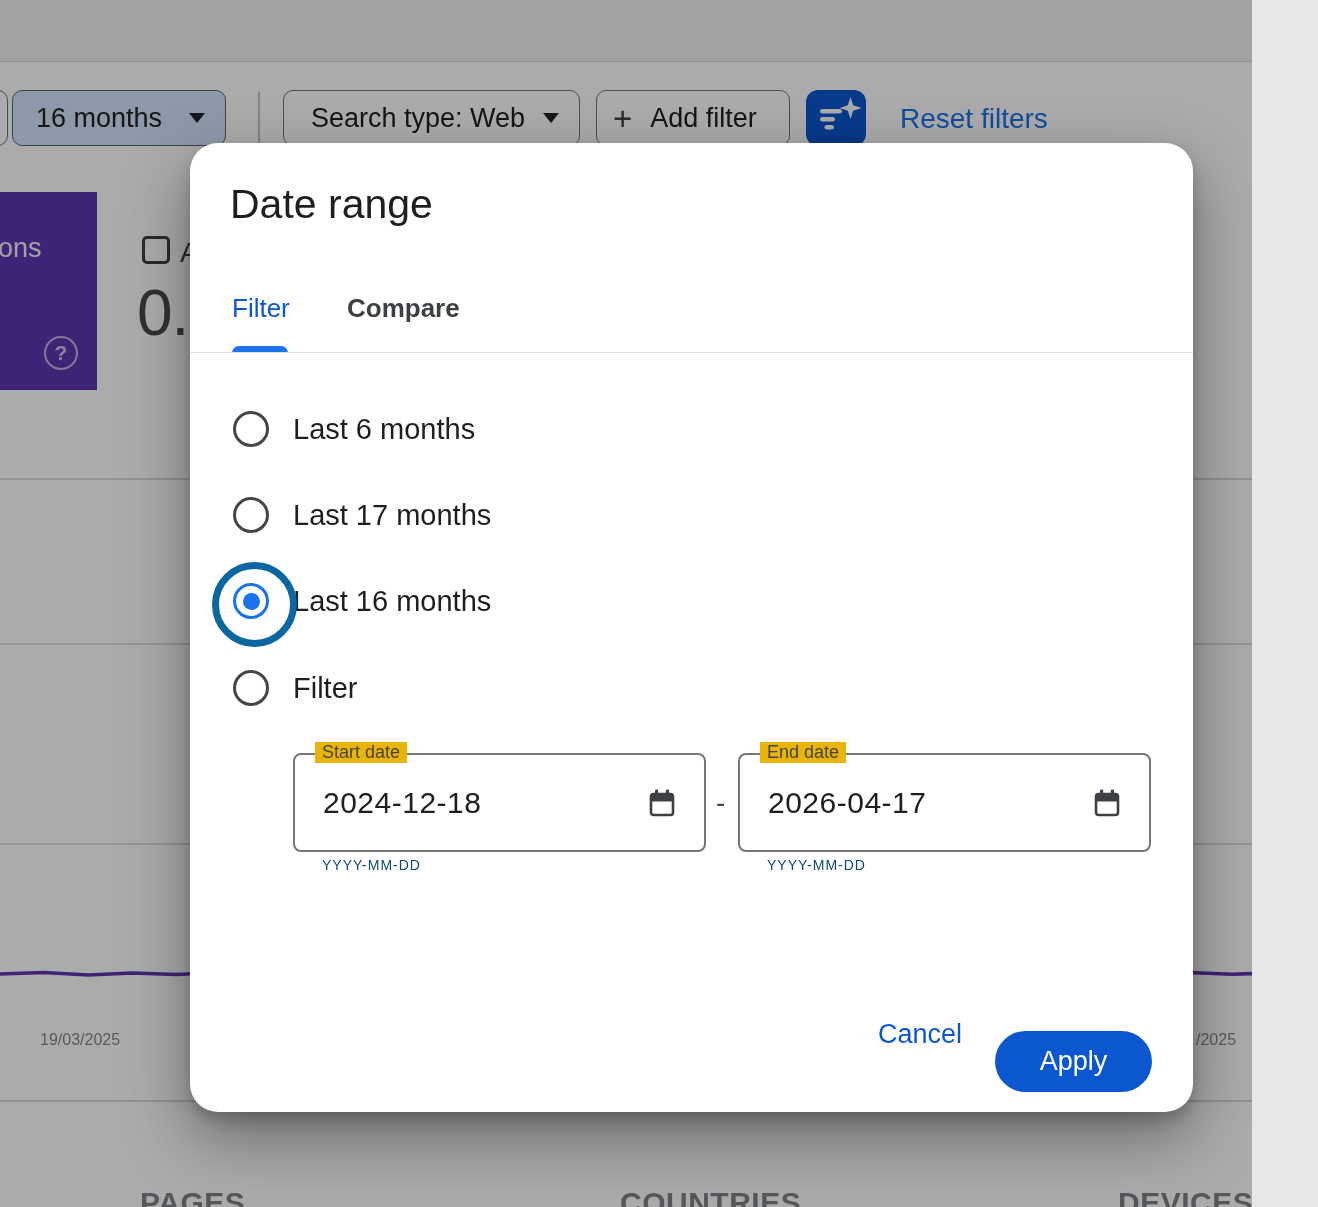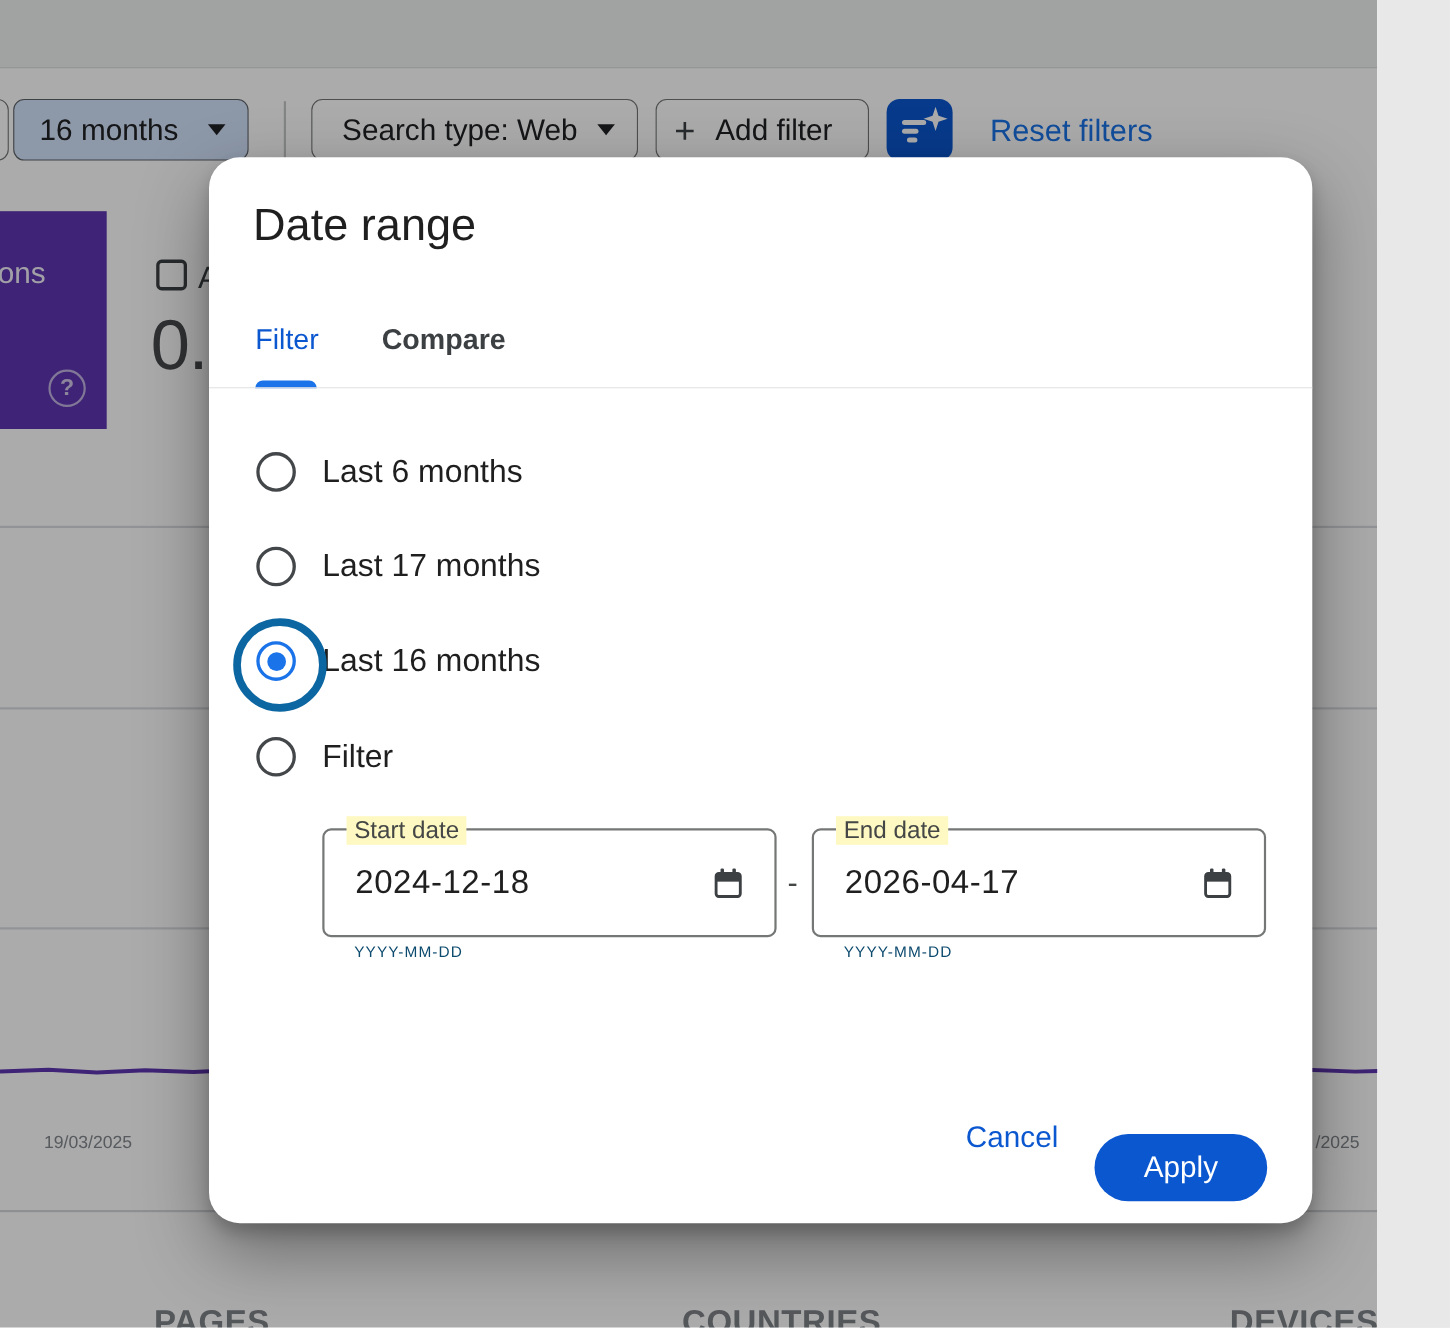--- a/index.html
+++ b/index.html
@@ -73,22 +73,22 @@
   .radio { position:relative; width:36px; height:36px; border:3px solid #44474a; border-radius:50%;
     background:#fff; flex:0 0 auto; display:flex; align-items:center; justify-content:center; }
   .radio-row.selected .radio { border:3.5px solid #1a73e8; }
   .radio-dot { width:17px; height:17px; border-radius:50%; background:#1a73e8; }
   .focus-ring { position:absolute; left:-24.5px; top:-24.5px; width:85px; height:85px;
     border:7px solid #0c66a1; border-radius:50%; }
   .radio-label { margin-left:24px; font-size:29px; color:#1f1f1f; white-space:nowrap; }
 
   .date-field { position:absolute; top:610px; width:413px; height:99px;
     border:2px solid #747775; border-radius:8px; background:#fff; }
-  .field-label { position:absolute; left:20px; top:-13px; background:#fef9c3; padding:0 7px;
-    font-size:22px; color:#444746; }
+  .field-label { position:absolute; left:20px; top:-13px; background:#eab308; padding:0 7px;
+    font-size:18px; color:#444746; }
   .field-value { position:absolute; left:28px; top:50%; transform:translateY(-50%);
     font-size:30px; color:#1f1f1f; letter-spacing:.5px; }
   .calendar-icon { position:absolute; right:26px; top:50%; transform:translateY(-50%);
     width:32px; height:32px; cursor:pointer; }
   .range-dash { position:absolute; left:526px; top:644px; font-size:28px; color:#444746; }
   .field-hint { position:absolute; top:714px; font-size:14px; color:#0c4a6e; letter-spacing:1px; }
 
   .cancel-btn { position:absolute; left:674px; top:862px; height:58px; padding:0 14px;
     display:flex; align-items:center; font-size:27px; font-weight:500; color:#0b57d0;
     background:none; border:none; cursor:pointer; border-radius:29px;

